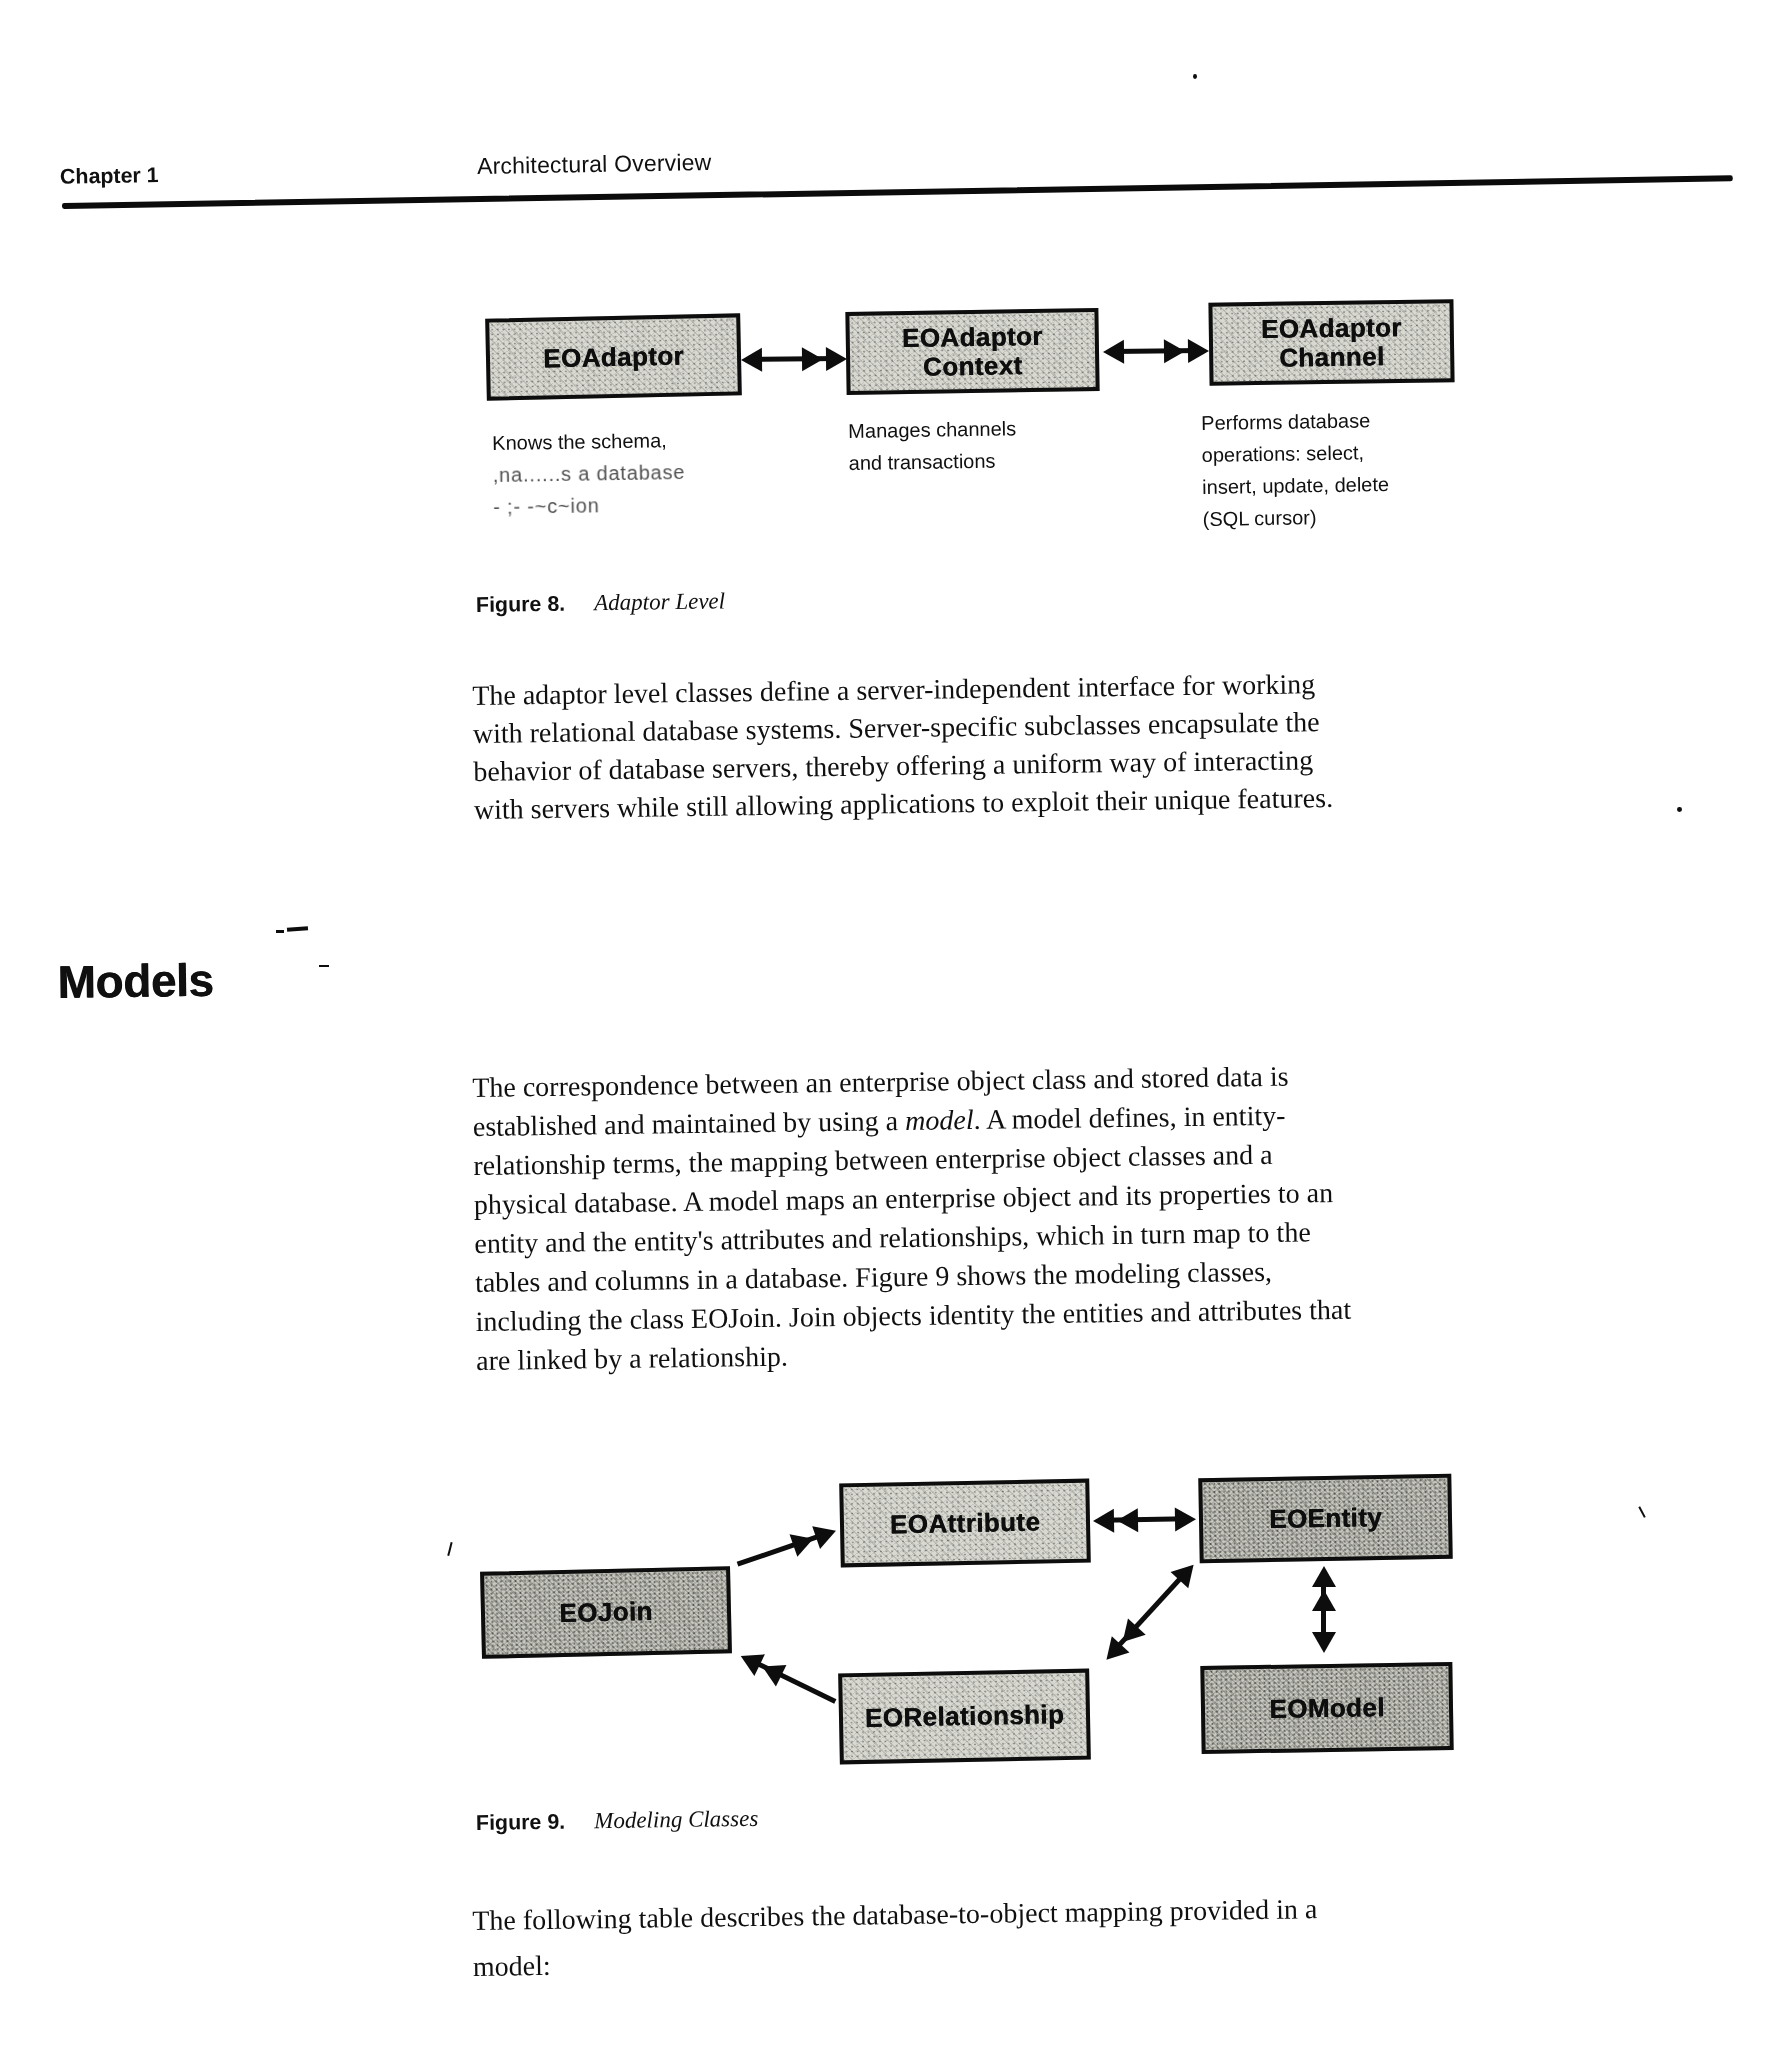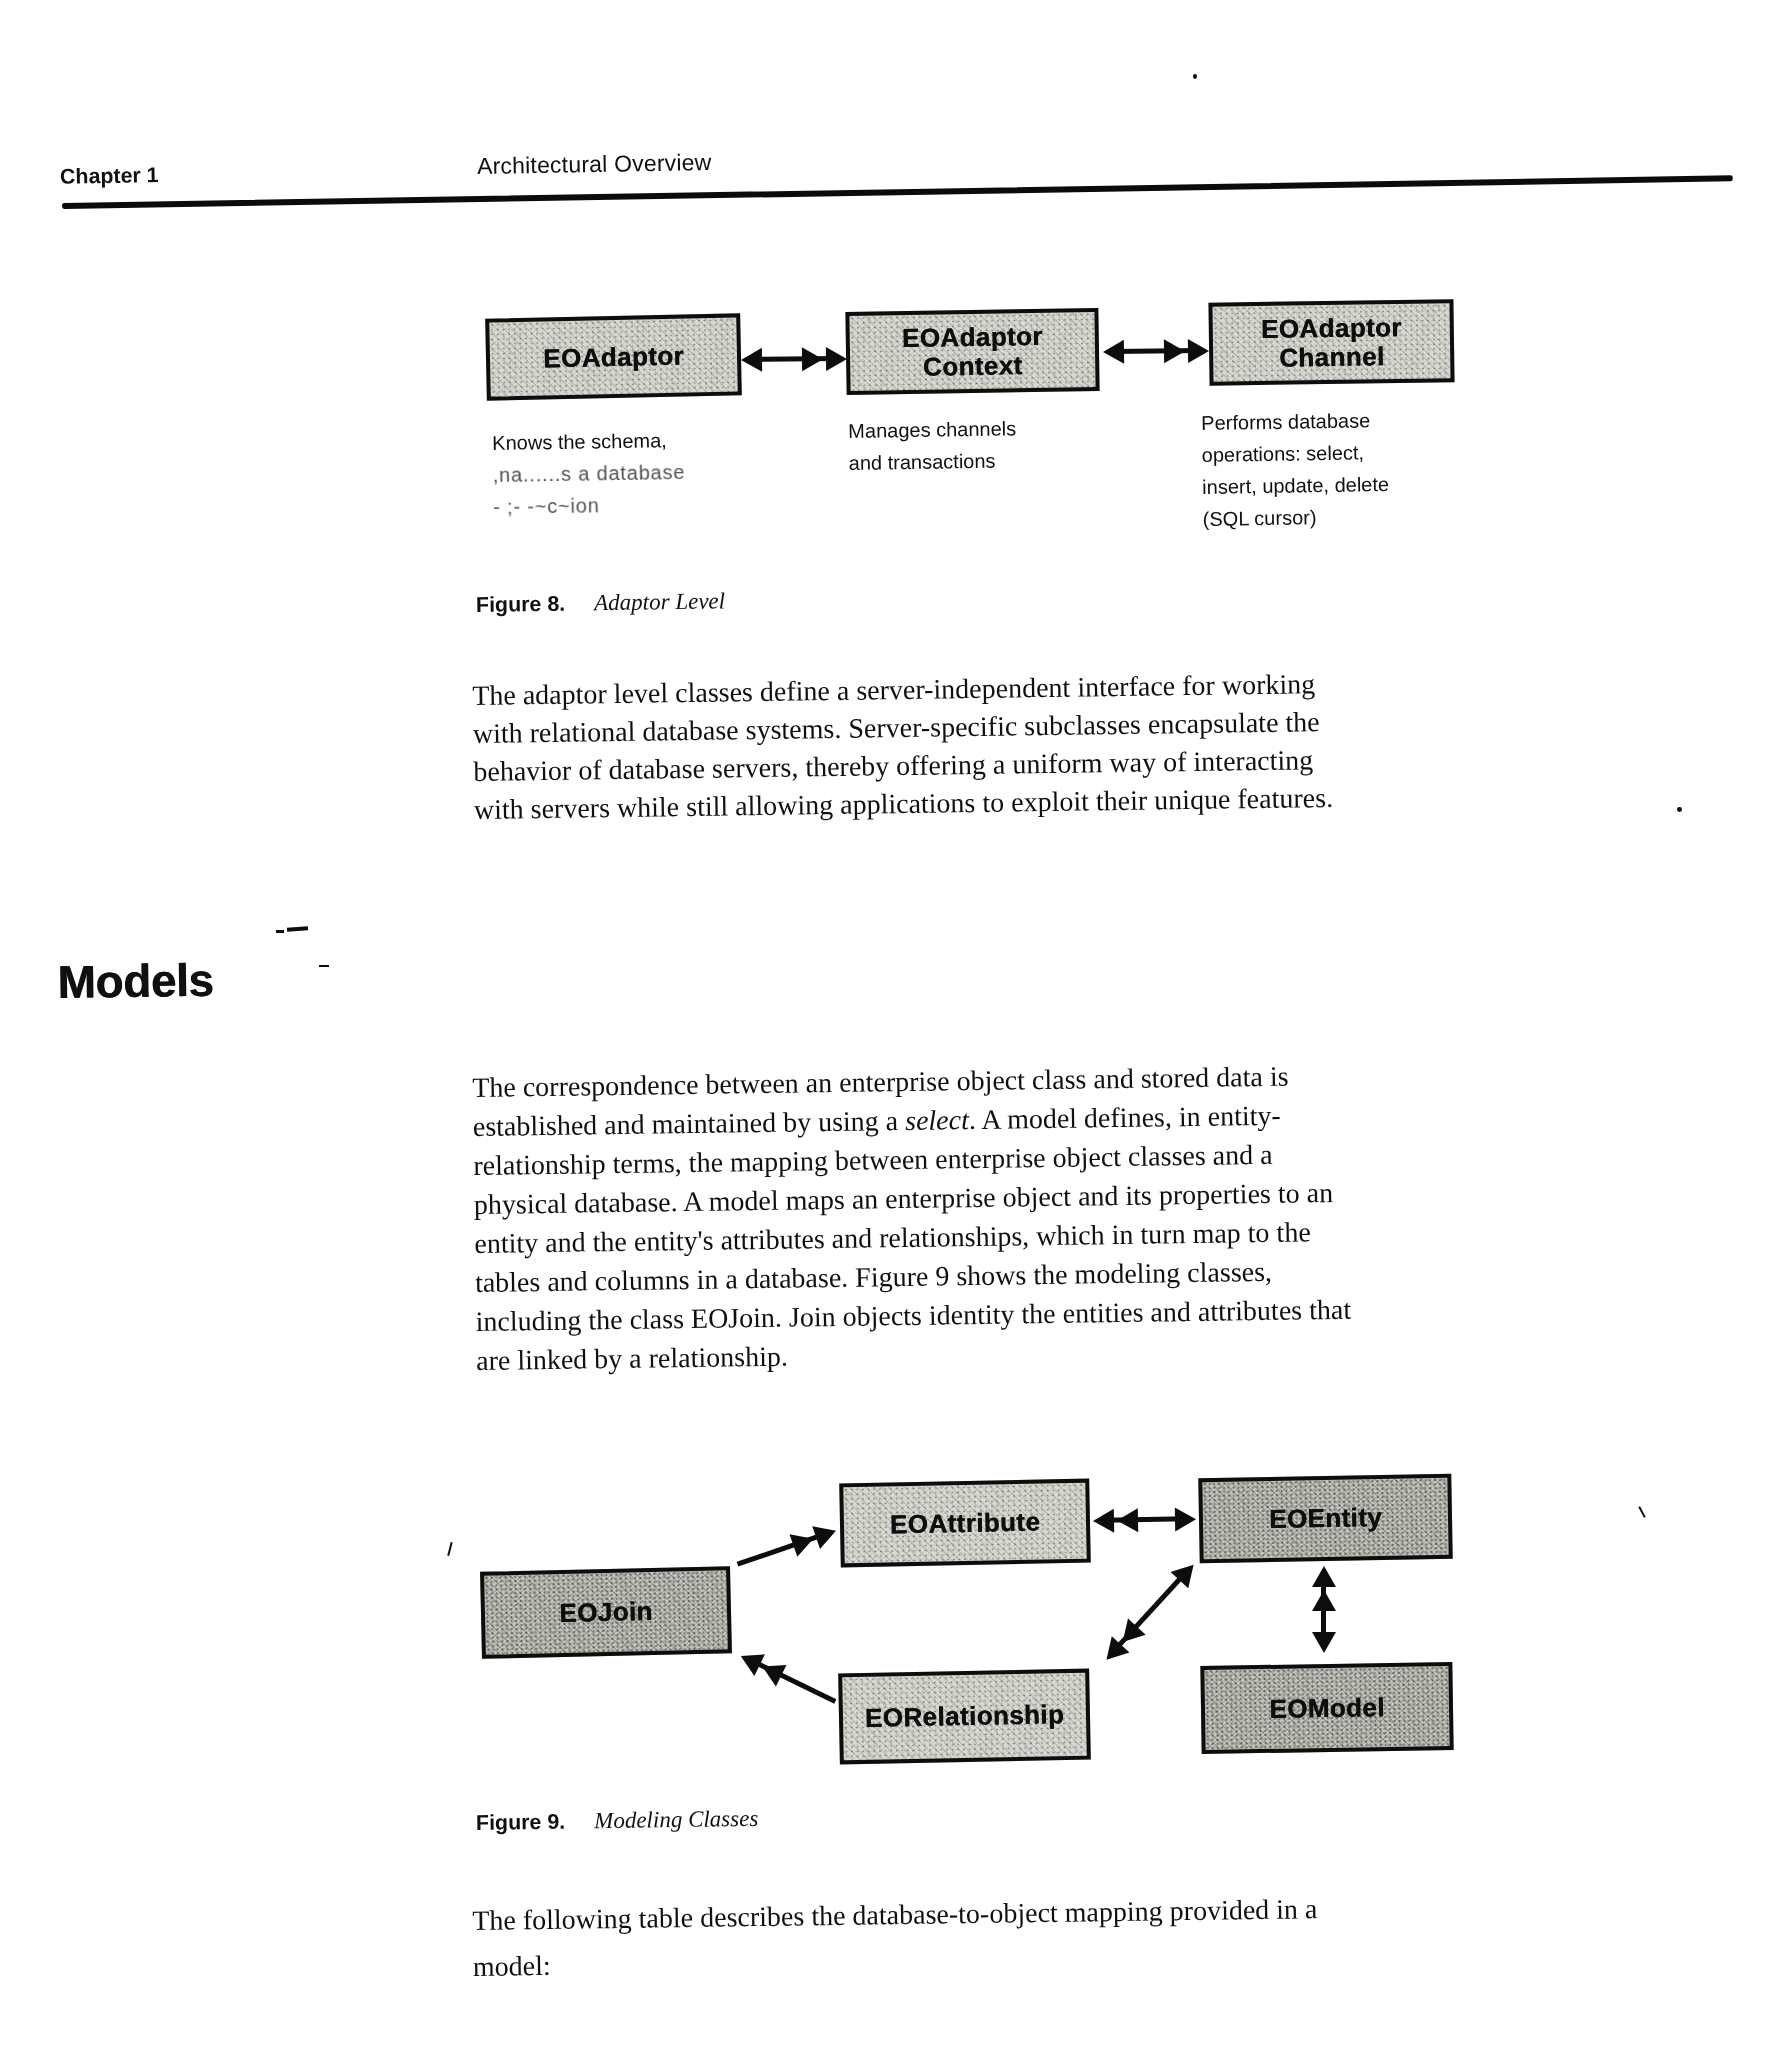--- a/index.html
+++ b/index.html
@@ -129,21 +129,21 @@
     <div class="bodyline">The adaptor level classes define a server-independent interface for working</div>
     <div class="bodyline">with relational database systems. Server-specific subclasses encapsulate the</div>
     <div class="bodyline">behavior of database servers, thereby offering a uniform way of interacting</div>
     <div class="bodyline">with servers while still allowing applications to exploit their unique features.</div>
   </div>
 
   <div class="abs heading" style="left:57px;top:955px">Models</div>
 
   <div class="abs para" style="left:472px;top:1068px;line-height:39px">
     <div class="bodyline">The correspondence between an enterprise object class and stored data is</div>
-    <div class="bodyline"><span>established and maintained by using a </span><span class="it">select</span><span>. A model defines, in entity-</span></div>
+    <div class="bodyline"><span>established and maintained by using a </span><span class="it">model</span><span>. A model defines, in entity-</span></div>
     <div class="bodyline">relationship terms, the mapping between enterprise object classes and a</div>
     <div class="bodyline">physical database. A model maps an enterprise object and its properties to an</div>
     <div class="bodyline">entity and the entity's attributes and relationships, which in turn map to the</div>
     <div class="bodyline">tables and columns in a database. Figure 9 shows the modeling classes,</div>
     <div class="bodyline">including the class EOJoin. Join objects identity the entities and attributes that</div>
     <div class="bodyline">are linked by a relationship.</div>
   </div>
 
   <div class="abs gbox dark" style="left:481px;top:1569px;width:250px;height:87px;transform:rotate(-1.3deg)">
     <div class="boxlabel">EOJoin</div>

